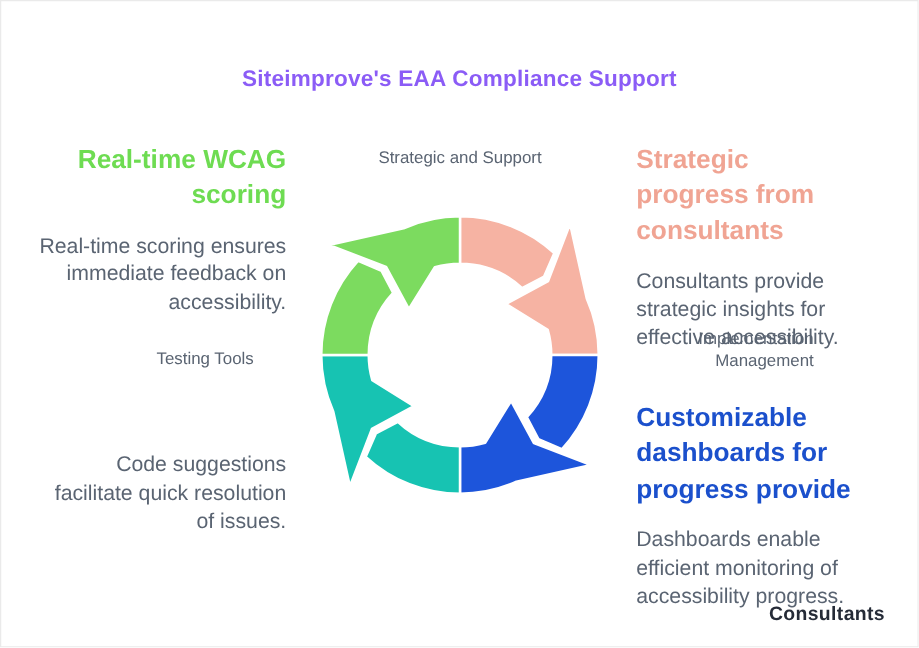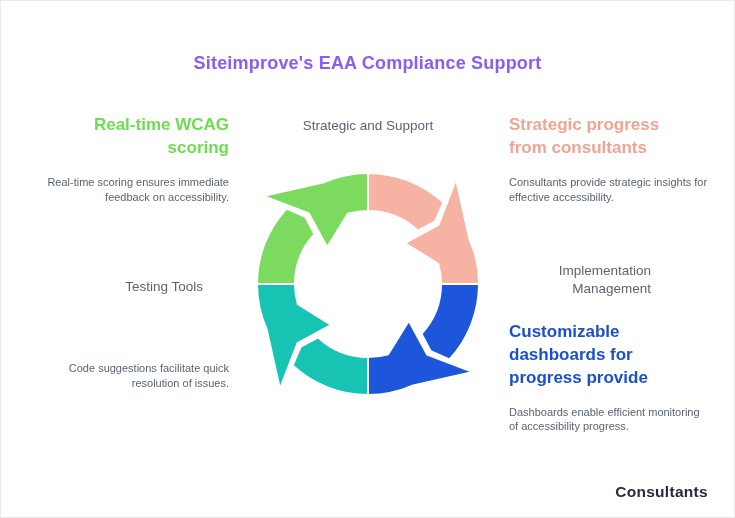--- a/index.html
+++ b/index.html
@@ -6,22 +6,22 @@
   .canvas{
     position:relative;width:735px;height:518px;box-sizing:border-box;
     background:#ffffff;border:1px solid #eaeaea;overflow:hidden;
     font-family:"Liberation Sans", sans-serif;
   }
   .page-title{
     position:absolute;top:52px;left:0;right:0;margin:0;text-align:center;
     font-size:18px;font-weight:600;color:#4F575F;letter-spacing:.2px;
   }
   .quad{position:absolute;}
-  .quad h2{margin:0;font-size:17px;font-weight:700;line-height:1.35;}
-  .quad p{margin:15px 0 0;font-size:11px;line-height:1.33;color:#5A6472;}
+  .quad h2{margin:0;font-size:21px;font-weight:700;line-height:1.35;}
+  .quad p{margin:15px 0 0;font-size:17px;line-height:1.33;color:#5A6472;}
   .quad.tl{left:30px;top:113px;width:198px;text-align:right;}
   .quad.tl h2{max-width:185px;margin-left:auto;}
   .quad.tr{left:508px;top:113px;width:200px;text-align:left;}
   .quad.tr h2{max-width:175px;}
   .quad.bl{left:30px;top:345px;width:198px;text-align:right;}
   .quad.bl h2{max-width:185px;margin-left:auto;}
   .quad.br{left:508px;top:320px;width:200px;text-align:left;}
   .quad.br h2{max-width:178px;}
   .cycle-label{
     position:absolute;font-size:13.5px;color:#5A6472;line-height:1.35;

